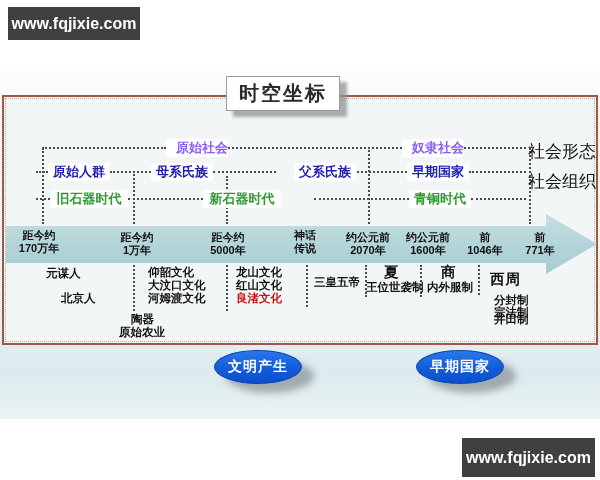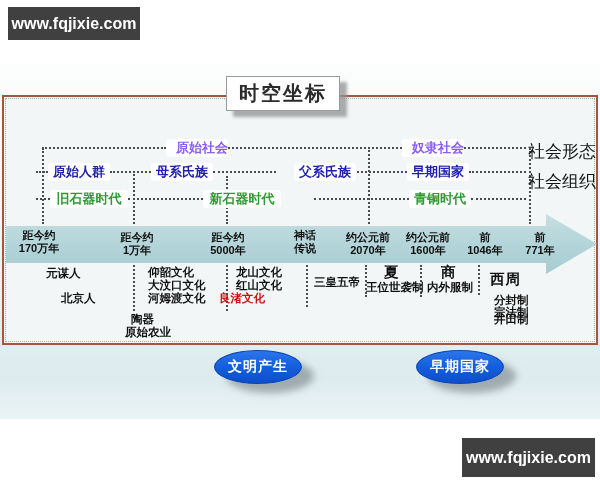--- a/index.html
+++ b/index.html
@@ -135,36 +135,36 @@
 
   <div class="btext" style="left:46px;top:266px;">元谋人</div>
   <div class="btext" style="left:61px;top:291px;">北京人</div>
 
   <div class="btext" style="left:148px;top:265px;">仰韶文化</div>
   <div class="btext" style="left:148px;top:278px;">大汶口文化</div>
   <div class="btext" style="left:148px;top:291px;">河姆渡文化</div>
 
   <div class="btext" style="left:236px;top:265px;">龙山文化</div>
   <div class="btext" style="left:236px;top:278px;">红山文化</div>
-  <div class="btext red-sm" style="left:219px;top:291px;">良渚文化</div>
+  <div class="btext red-sm" style="left:236px;top:291px;">良渚文化</div>
 
   <div class="btext" style="left:314px;top:275px;">三皇五帝</div>
 
   <div class="btext dyn" style="left:384px;top:263px;">夏</div>
   <div class="btext" style="left:366px;top:280px;">王位世袭制</div>
 
   <div class="btext dyn" style="left:441px;top:263px;">商</div>
   <div class="btext" style="left:427px;top:280px;">内外服制</div>
 
   <div class="btext dyn" style="left:490px;top:270px;">西周</div>
   <div class="btext" style="left:494px;top:293px;">分封制</div>
   <div class="btext" style="left:494px;top:305px;">宗法制</div>
   <div class="btext" style="left:494px;top:312px;">井田制</div>
 
   <div class="btext" style="left:131px;top:312px;">陶器</div>
-  <div class="btext" style="left:119px;top:325px;margin-left:6px;">原始农业</div>
+  <div class="btext" style="left:119px;top:325px;">原始农业</div>
 
   <div class="ellipse-btn" style="left:214px;top:350px;">文明产生</div>
   <div class="ellipse-btn" style="left:416px;top:350px;">早期国家</div>
 
   <div class="watermark wm-bottom">www.fqjixie.com</div>
 
 </div>
 
 </body></html>

